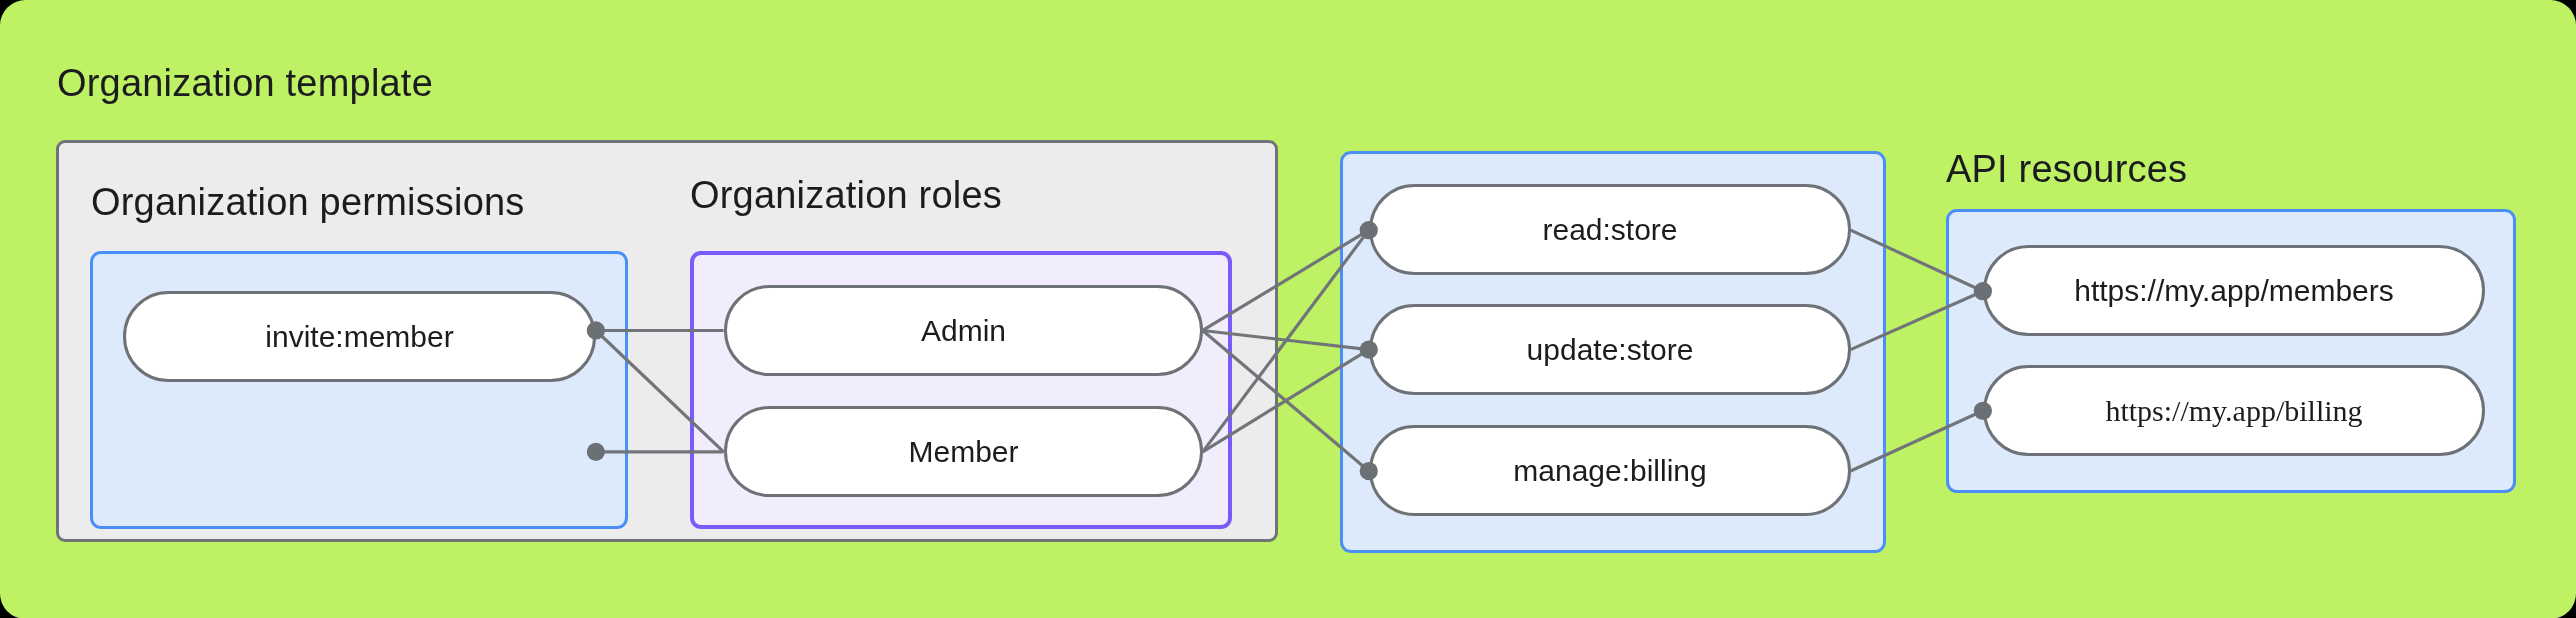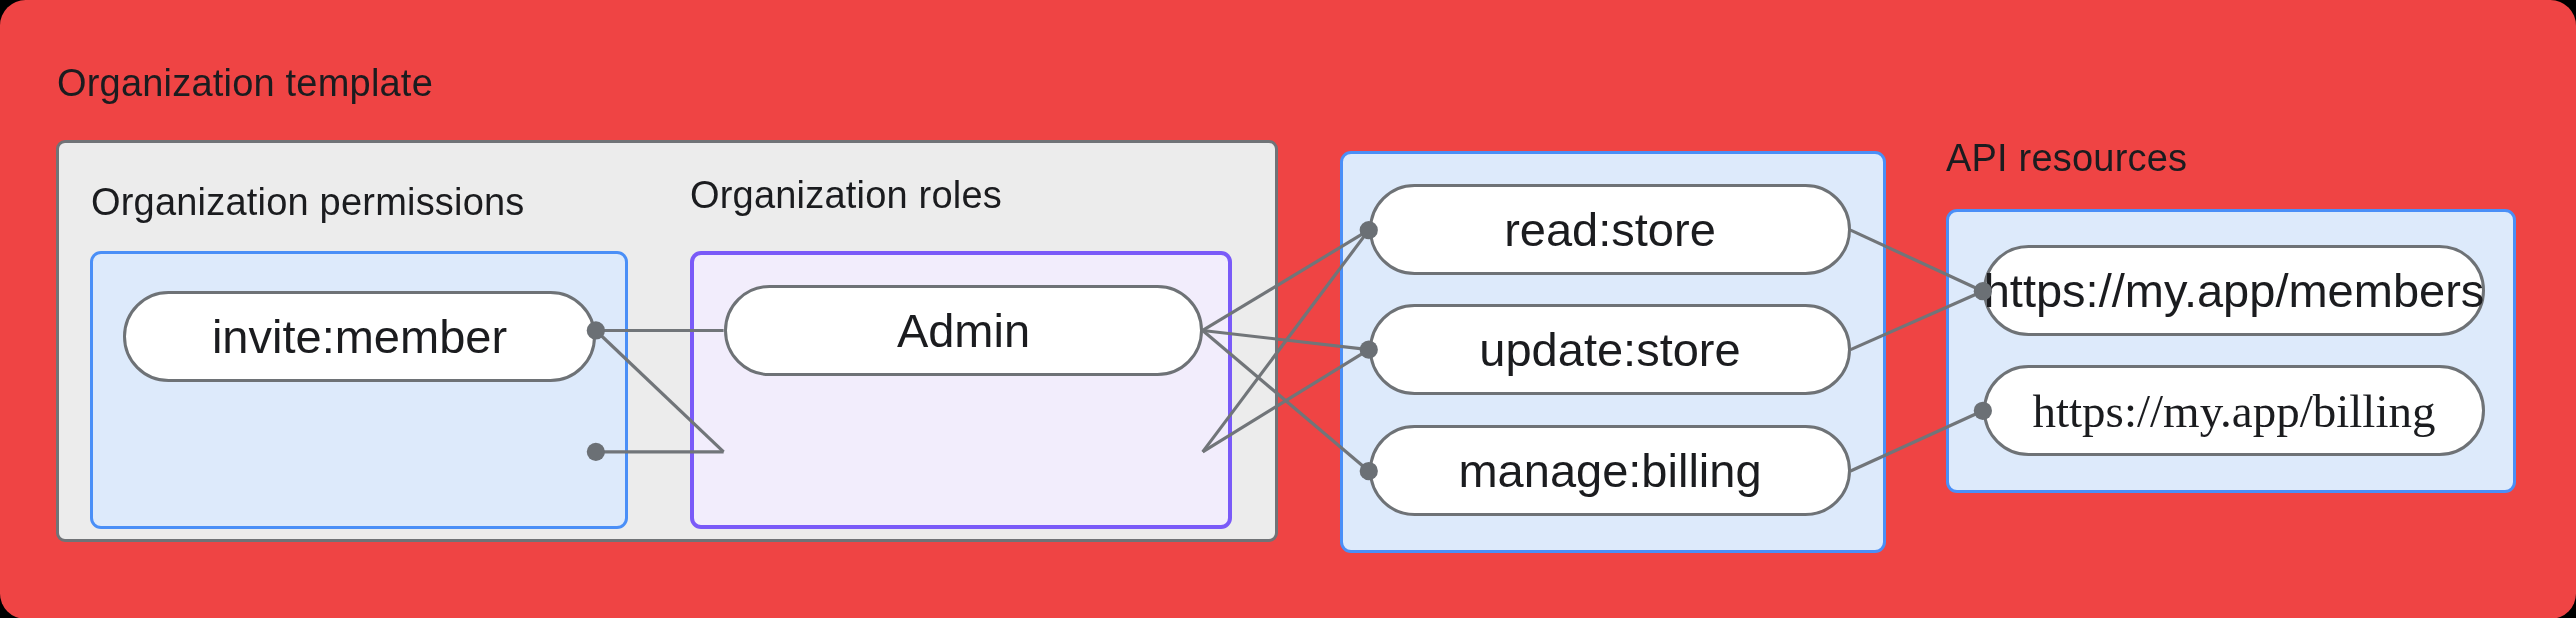--- a/index.html
+++ b/index.html
@@ -4,21 +4,21 @@
 <style>
   html, body {
     margin: 0;
     padding: 0;
     background: #000000;
   }
   .canvas {
     position: relative;
     width: 2576px;
     height: 619px;
-    background: #ef4444;
+    background: #bef264;
     border-radius: 25.6px;
     overflow: hidden;
     font-family: "Liberation Sans", sans-serif;
     color: #1b1c1f;
   }
   .box {
     position: absolute;
     box-sizing: border-box;
     border-radius: 11px;
   }
@@ -46,59 +46,60 @@
   .pill {
     position: absolute;
     box-sizing: border-box;
     height: 91px;
     background: #ffffff;
     border: 3.2px solid #6e7276;
     border-radius: 46px;
     display: flex;
     align-items: center;
     justify-content: center;
-    font-size: 47px;
+    font-size: 30px;
     white-space: nowrap;
     z-index: 2;
   }
   #edges-svg {
     position: absolute;
     left: 0;
     top: 0;
     z-index: 3;
     pointer-events: none;
   }
 </style>
 </head>
 <body>
 
 <div class="canvas">
 
   <div class="label" style="left:57px; top:62px;">Organization template</div>
 
 
-  <div class="label" style="left:1946px; top:137px;">API resources</div>
+  <div class="label" style="left:1946px; top:148px;">API resources</div>
 
   <div class="box gray" style="left:56px; top:140px; width:1222px; height:402px;"></div>
 
   <div class="label" style="left:91px; top:181px;">Organization permissions</div>
 
   <div class="label" style="left:690px; top:174px;">Organization roles</div>
 
   <div class="box blue" style="left:90px; top:251px; width:538px; height:278px;"></div>
 
   <div class="box purple" style="left:690px; top:251px; width:542px; height:278px;"></div>
 
   <div class="box blue" style="left:1340px; top:151px; width:546px; height:402px;"></div>
 
   <div class="box blue" style="left:1946px; top:209px; width:570px; height:284px;"></div>
 
   <div class="pill" style="left:123px; top:291px; width:473px;">invite:member</div>
 
   <div class="pill" style="left:724px; top:285px; width:479px;">Admin</div>
+  <div class="pill" style="left:724px; top:406px; width:479px;">Member</div>
 
   <div class="pill" style="left:1369px; top:184px; width:482px;">read:store</div>
   <div class="pill" style="left:1369px; top:304px; width:482px;">update:store</div>
   <div class="pill" style="left:1369px; top:425px; width:482px;">manage:billing</div>
 
   <div class="pill" style="left:1983px; top:245px; width:502px;text-align:right;">https://my.app/members</div>
   <div class="pill" style="left:1983px; top:365px; width:502px;font-family:Liberation Serif, serif;">https://my.app/billing</div>
 
   <svg id="edges-svg" width="2576" height="619" viewBox="0 0 2823 678">
       <line x1="653" y1="362" x2="793" y2="362" stroke="#717579" stroke-width="3.5"></line>

